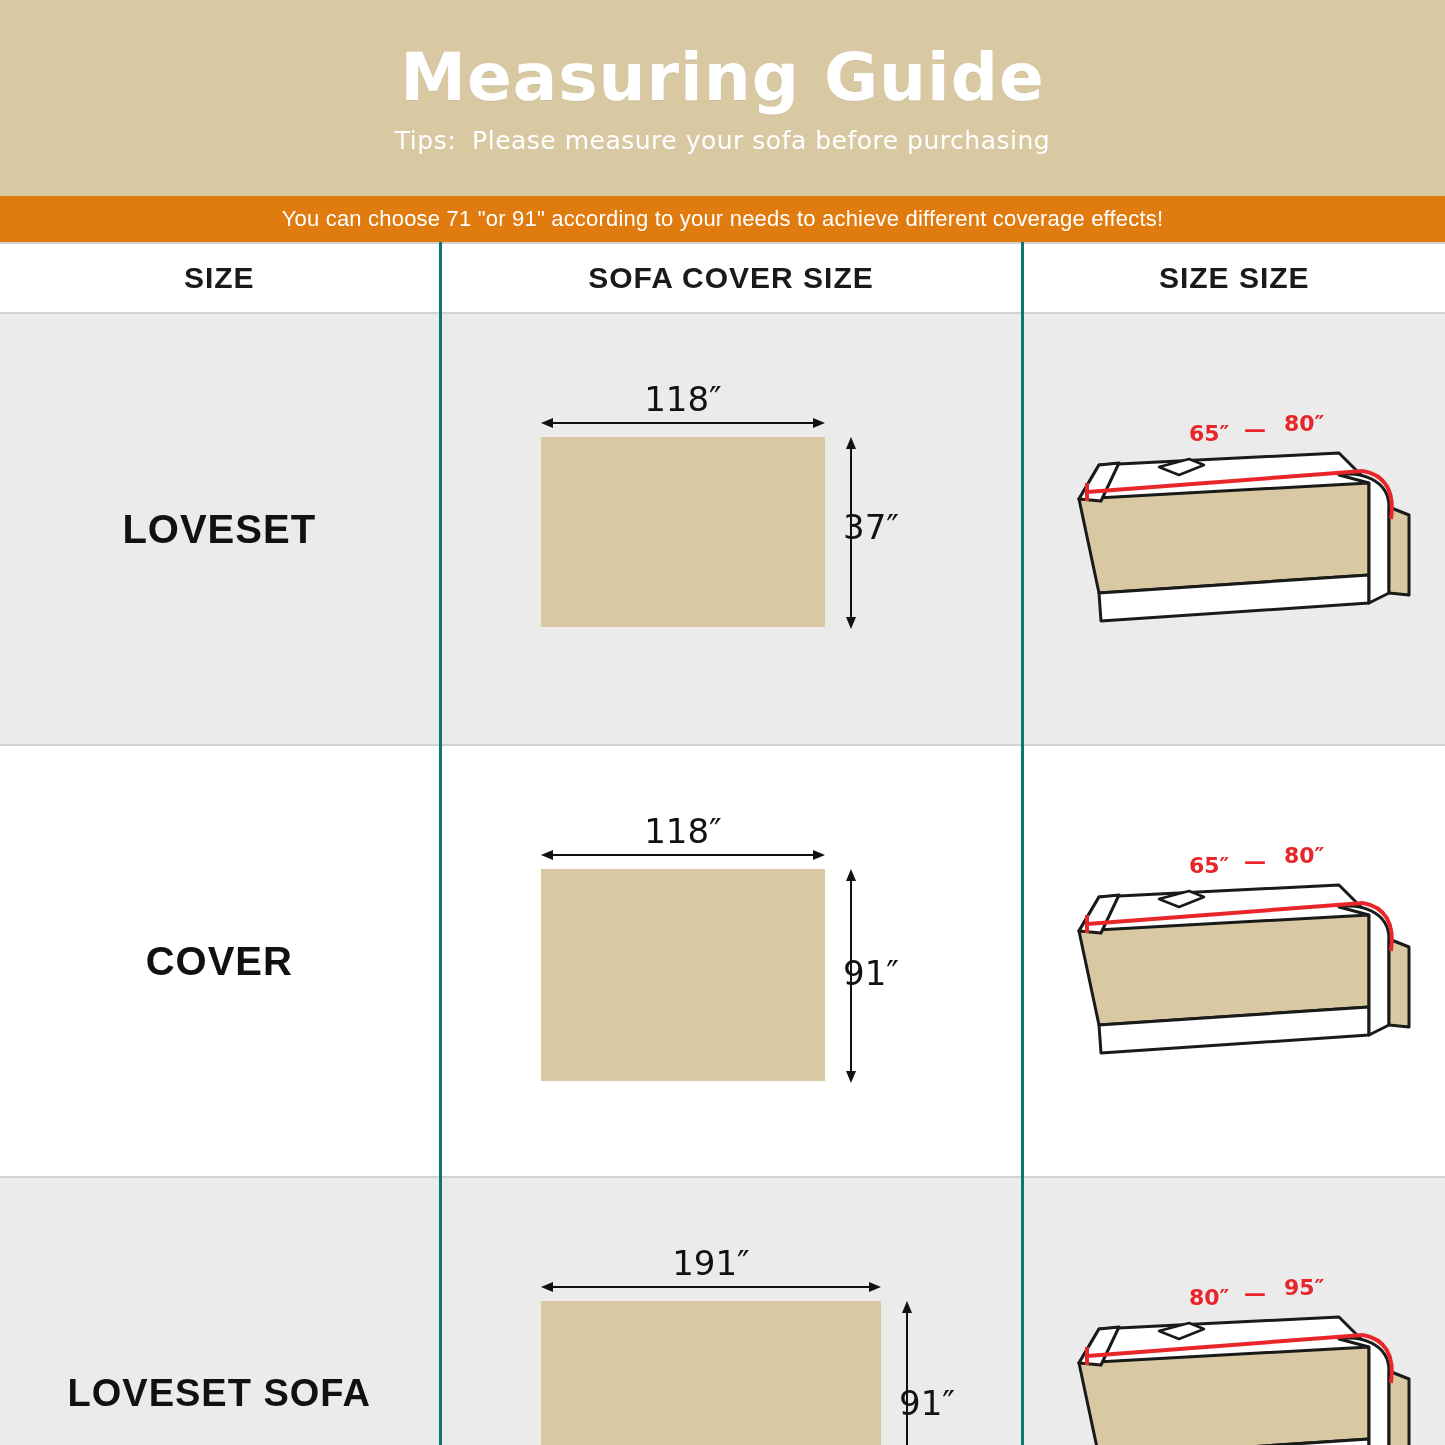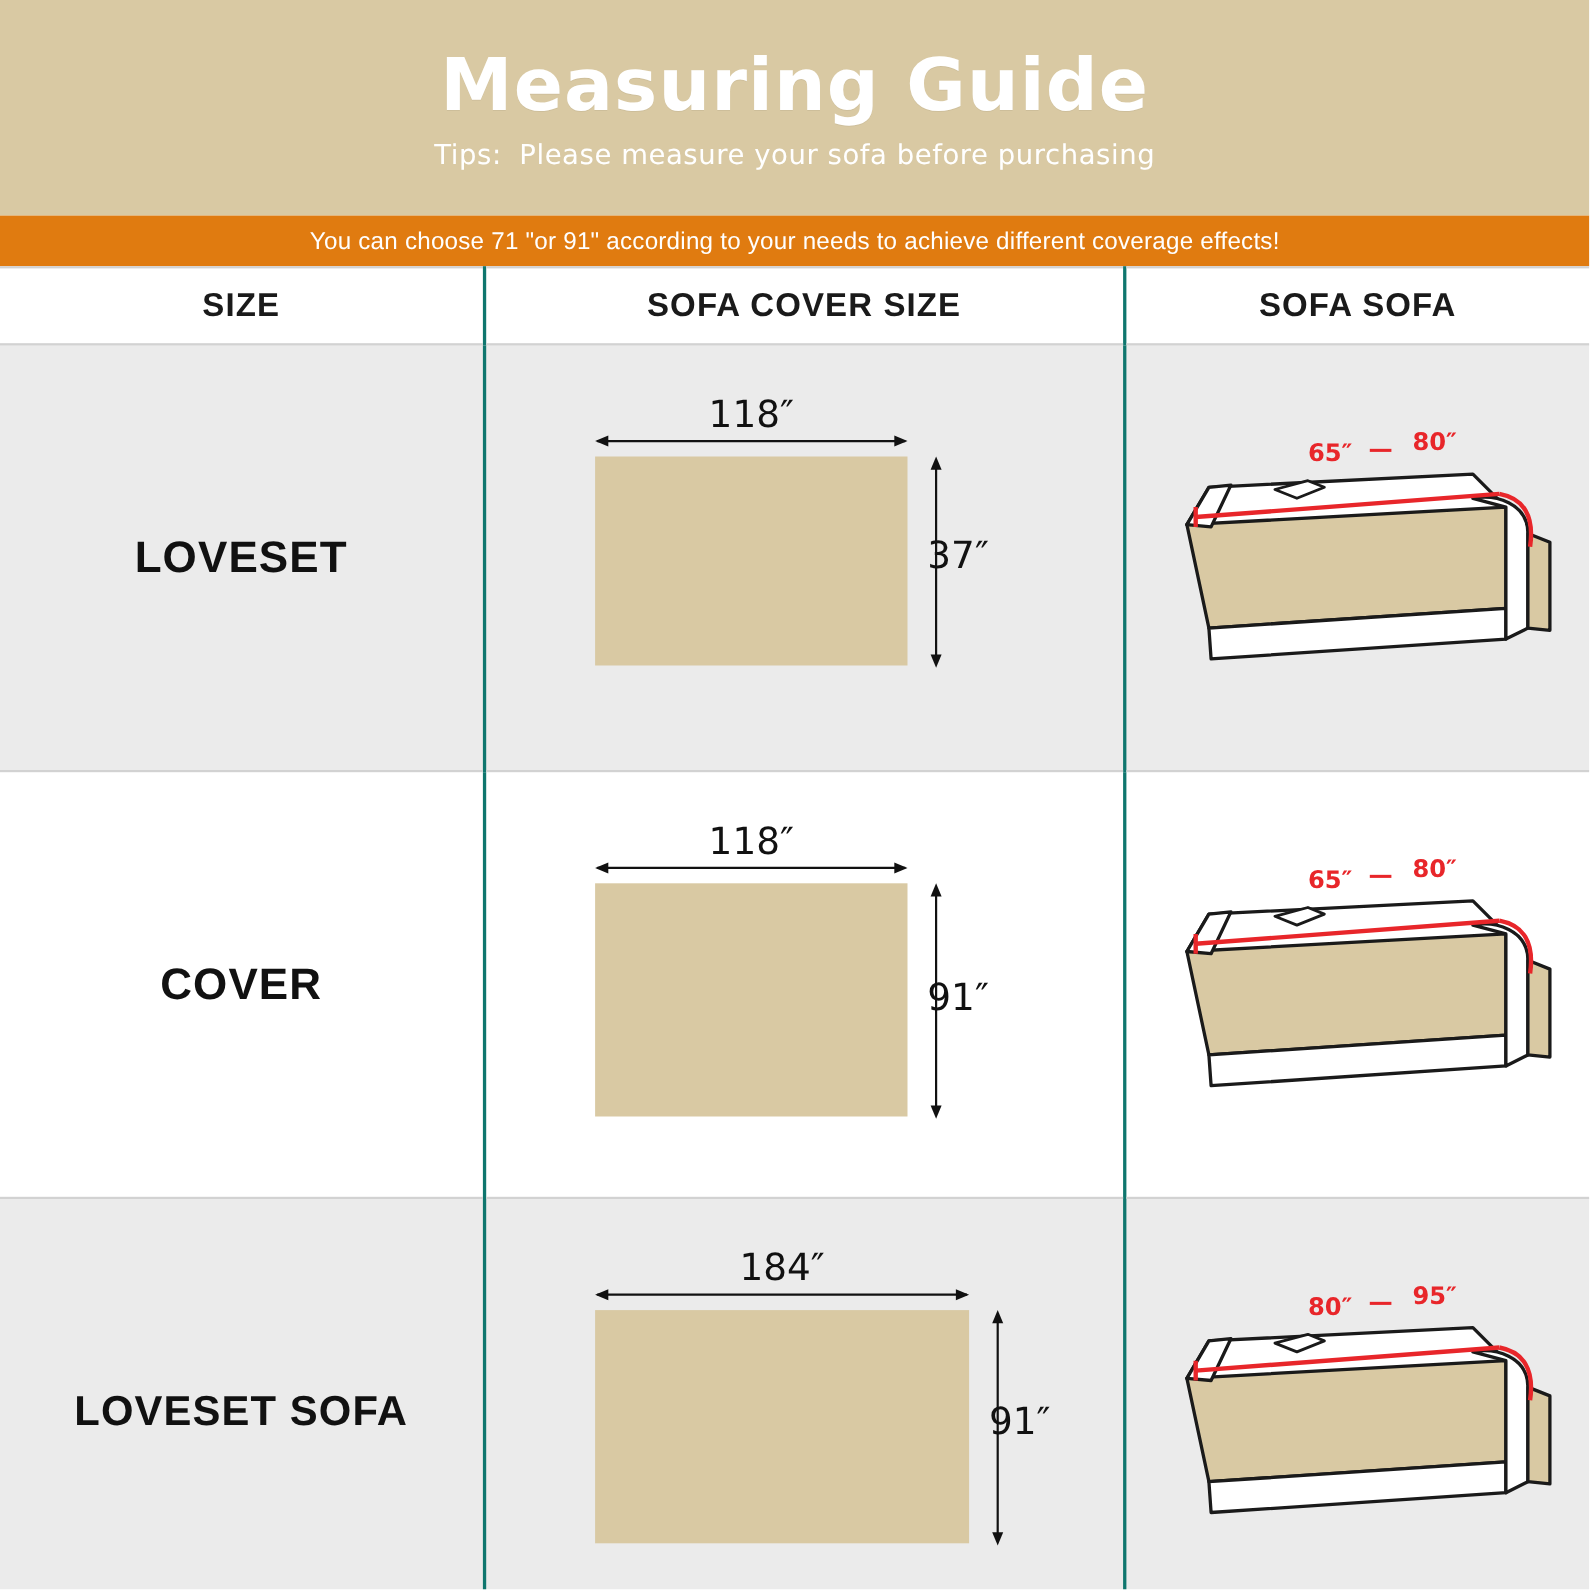--- a/index.html
+++ b/index.html
@@ -87,21 +87,21 @@
     font-weight: bold;
     letter-spacing: 1px;
     color: #1a1a1a;
     background: #ffffff;
     border-top: none;
     font-family: "Liberation Sans", sans-serif;
   }
 
   tbody tr.shaded td { background: #ebebeb; }
   tbody tr.plain td { background: #ffffff; }
-  tbody td { height: 388px; }
+  tbody td { height: 432px; }
 
   .size-label {
     font-size: 40px;
     font-weight: bold;
     letter-spacing: 1px;
     color: #111111;
     font-family: Liberation Sans, sans-serif;
   }
   .size-label.small { font-size: 38px; }
 
@@ -177,21 +177,21 @@
   <table class="table">
     <colgroup>
         <col class="c1">
         <col class="c2">
         <col class="c3">
       </colgroup>
     <thead>
       <tr>
         <th>SIZE</th>
         <th>SOFA COVER SIZE</th>
-        <th>SOFA SOFA</th>
+        <th>SIZE SIZE</th>
       </tr>
     </thead>
     <tbody>
 
       <tr class="shaded">
         <td>
           <div class="size-label">LOVESET</div>
         </td>
         <td>
           <div class="cover-wrap">
@@ -276,21 +276,21 @@
           </div>
         </td>
       </tr>
 
       <tr class="shaded">
         <td>
           <div class="size-label small">LOVESET SOFA</div>
         </td>
         <td>
           <div class="cover-wrap">
-            <div class="dim-top-label wide">184″</div>
+            <div class="dim-top-label wide">191″</div>
             <svg class="arrow-svg" width="400" height="300">
               <line x1="12" y1="44" x2="348" y2="44" stroke="#111" stroke-width="2"></line>
               <polygon points="10,44 22,39 22,49" fill="#111"></polygon>
               <polygon points="350,44 338,39 338,49" fill="#111"></polygon>
               <line x1="376" y1="62" x2="376" y2="268" stroke="#111" stroke-width="2"></line>
               <polygon points="376,58 371,70 381,70" fill="#111"></polygon>
               <polygon points="376,272 371,260 381,260" fill="#111"></polygon>
             </svg>
             <div class="cover-rect wide" style="height:212px;"></div>
             <div class="dim-right-label wide">91″</div>

